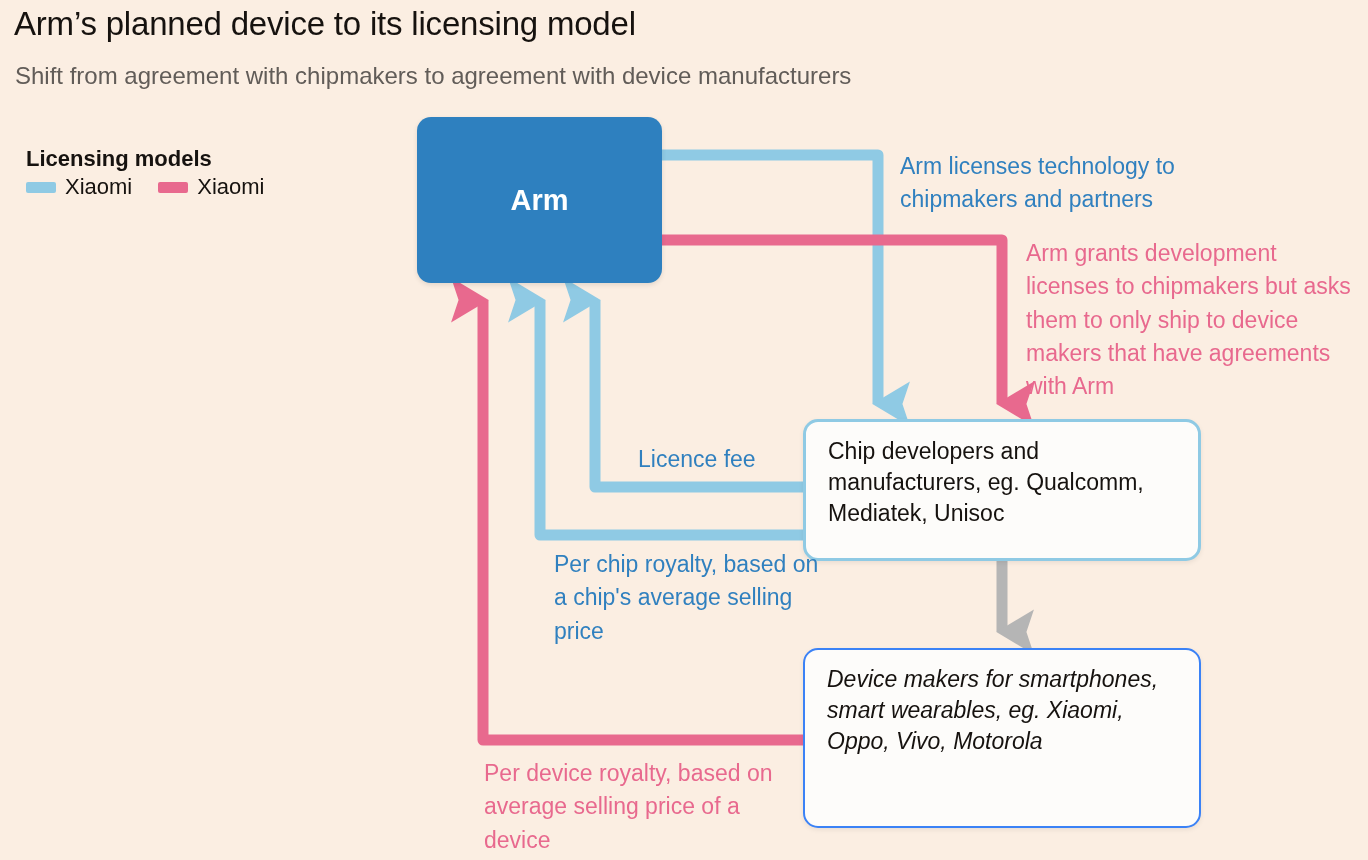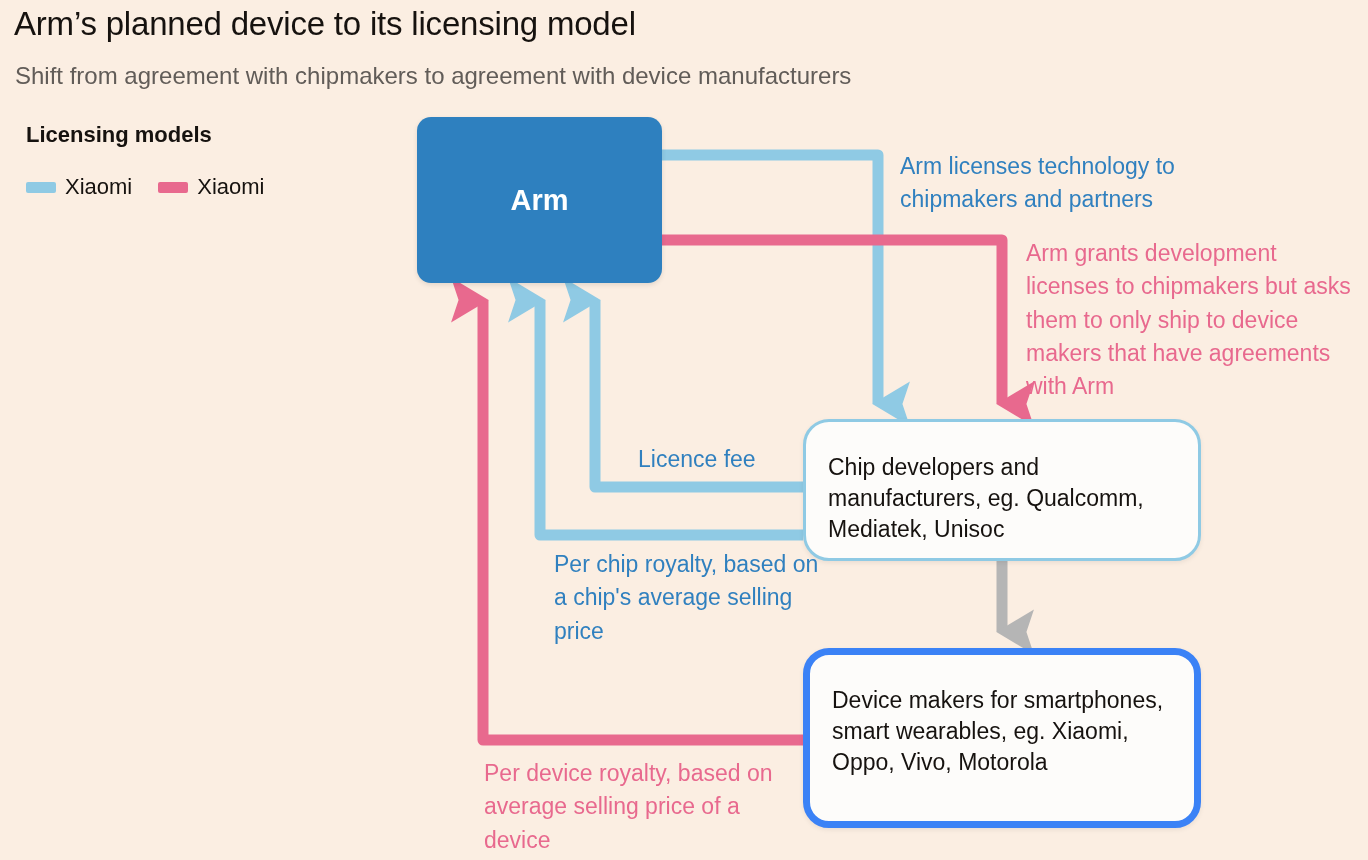--- a/index.html
+++ b/index.html
@@ -34,21 +34,21 @@
     top: 62px;
     font-size: 24px;
     font-weight: 400;
     color: #615c58;
     white-space: nowrap;
   }
   
   .legend-title {
     position: absolute;
     left: 26px;
-    top: 122px;
+    top: 146px;
     font-size: 22px;
     font-weight: 700;
     color: #16120f;
     white-space: nowrap;
   }
   .legend-row {
     position: absolute;
     left: 26px;
     top: 174px;
     display: flex;
@@ -97,38 +97,39 @@
   }
   .arm-label {
     color: #ffffff;
     font-size: 29px;
     font-weight: 700;
   }
   
   .node {
     position: absolute;
     background: #fdfcfa;
-    border-radius: 26px;
+    border-radius: 15px;
     box-sizing: border-box;
-    padding: 30px 19px 10px 22px;
+    padding: 14px 19px 10px 22px;
     box-shadow: 0 2px 5px rgba(0,0,0,0.07);
   }
   .node-chip {
     left: 803px;
     top: 419px;
     width: 398px;
     height: 142px;
     border: 3px solid #8fcae4;
   }
   .node-device {
     left: 803px;
     top: 648px;
     width: 398px;
     height: 180px;
-    border: 7px solid #3b82f6;
+    border: 2px solid #3b82f6;
+    font-style: italic;
   }
   .node-text {
     font-size: 23px;
     line-height: 1.35;
     color: #16120f;
   }
   
   .anno {
     position: absolute;
     font-size: 23px;

